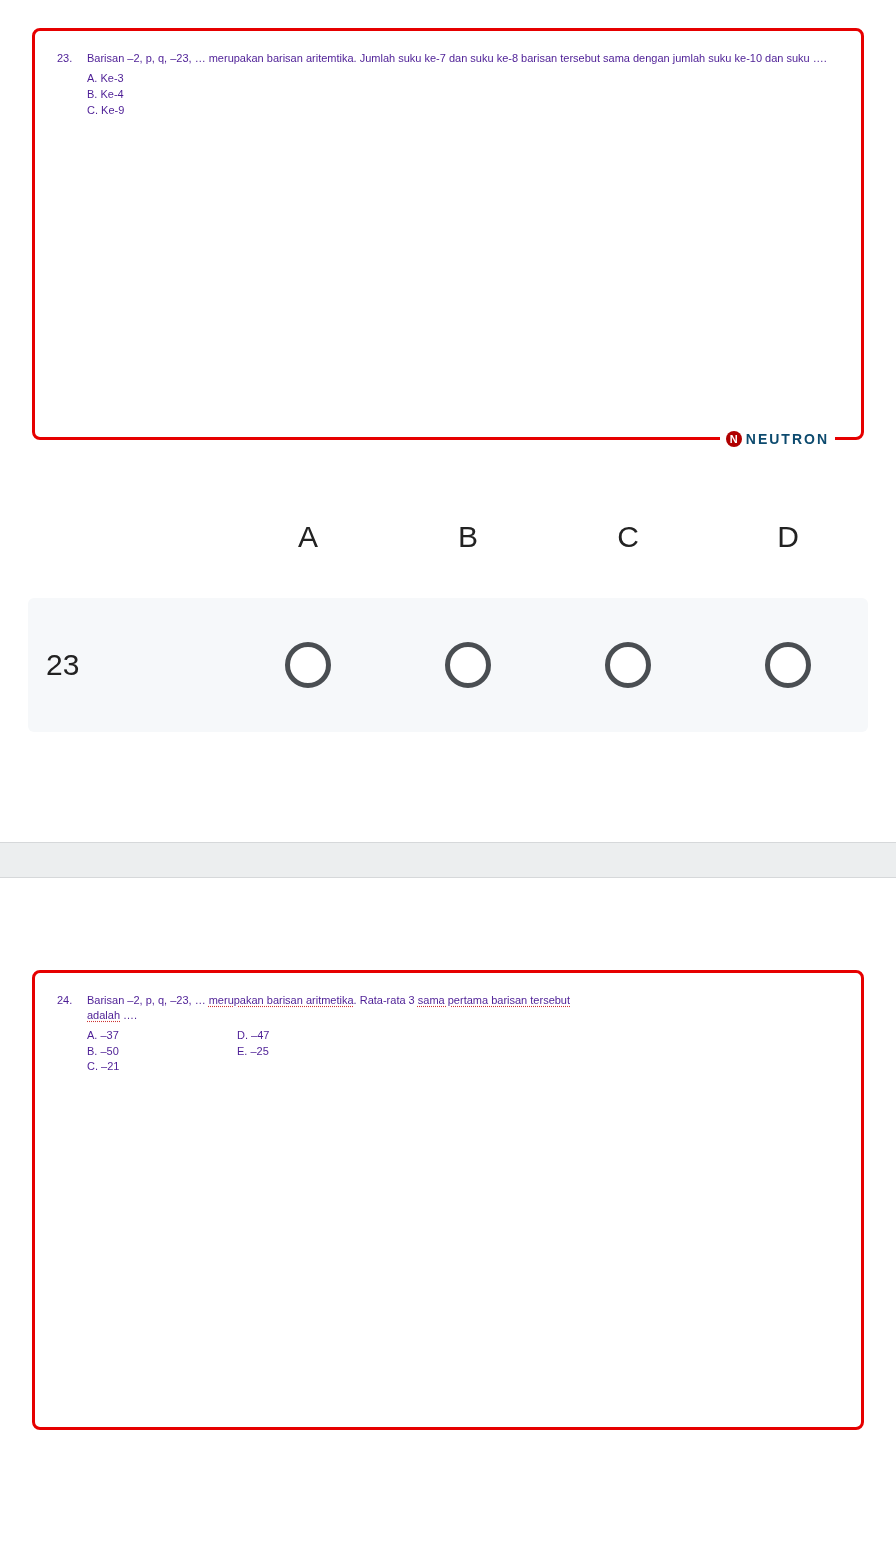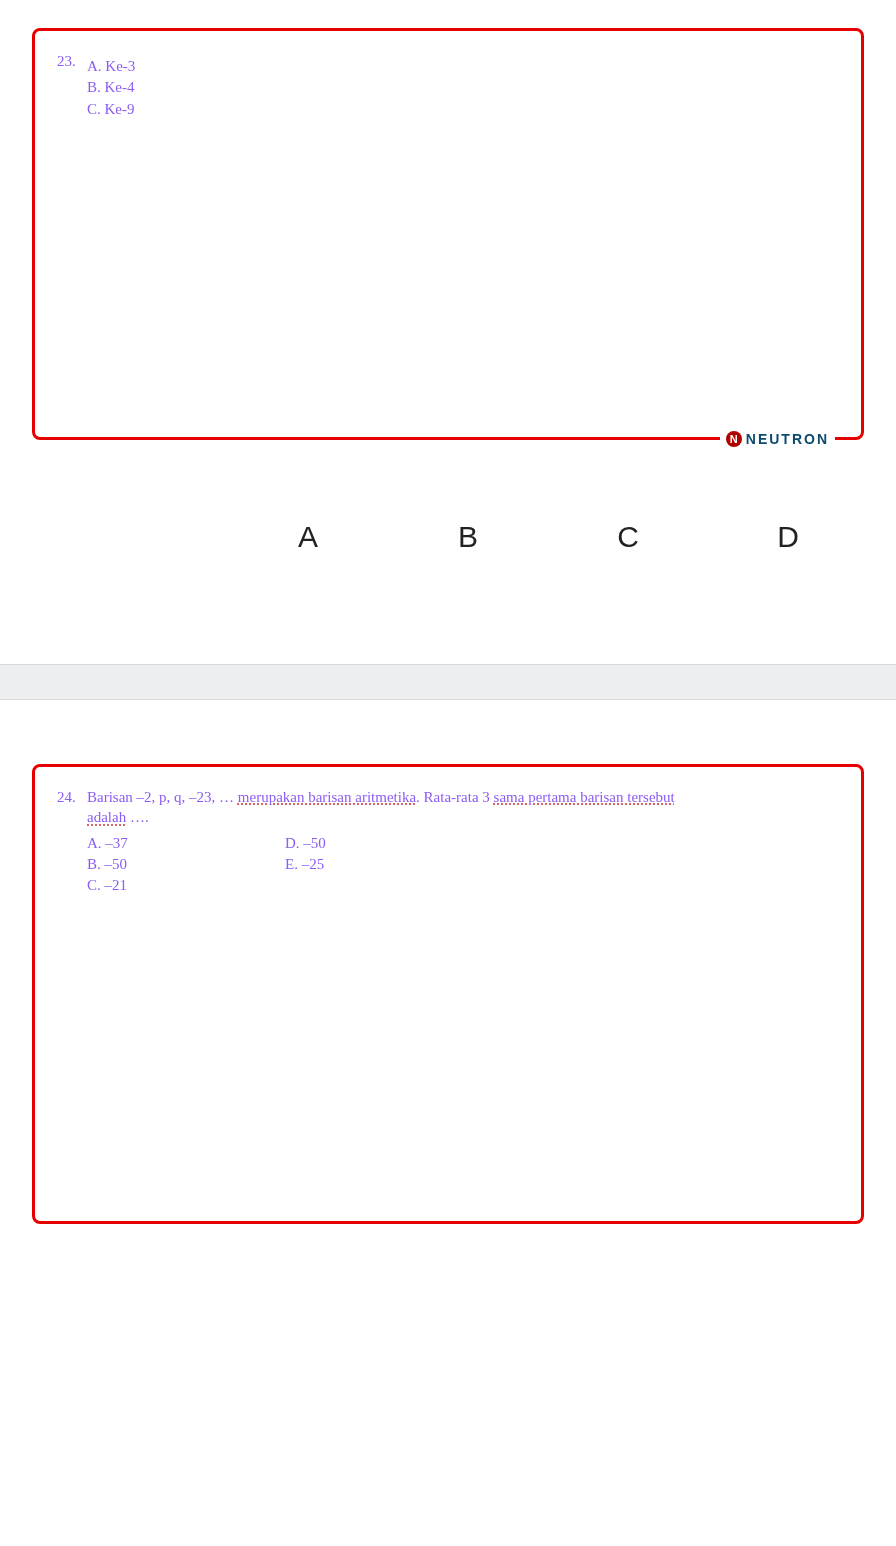--- a/index.html
+++ b/index.html
@@ -11,32 +11,31 @@
   .question-card {
     margin: 28px 32px 0 32px;
     border: 3px solid #e60000;
     border-radius: 8px;
     background: #fff;
     position: relative;
     padding: 20px 22px 22px 22px;
     min-height: 412px;
   }
   .q-body {
-    font-family: Liberation Serif, serif;
-    font-size: 15px;
-    color: #8b5cf6;
+    font-family: Liberation Sans, sans-serif;
+    font-size: 11px;
+    color: #4c1d95;
     line-height: 1.35;
   }
   .q-row { display: flex; }
   .q-num { width: 30px; flex-shrink: 0; }
   .q-text { flex: 1; text-align: justify; }
   .opts {
     margin-top: 4px;
     display: flex;
-    gap: 48px;
   }
   .opt-col-a { width: 180px; }
   .opt-col-b { width: 200px; }
   .opt-line { margin-top: 1px; }
   .brand {
     position: absolute;
     right: 26px;
     bottom: -10px;
     background: #fff;
     padding: 0 6px;
@@ -107,33 +106,34 @@
   }
 
   .divider {
     margin-top: 110px;
     height: 36px;
     background: #eceeef;
     border-top: 1px solid #d6d8da;
     border-bottom: 1px solid #d6d8da;
   }
 
-  .second-card-wrap { margin-top: 64px; }
+  .second-card-wrap { margin-top: 92px; }
   .question-card.q24 { min-height: 460px; }
 
   .dotted { text-decoration: underline dotted #cc3333; text-underline-offset: 2px; }
 </style>
 </head>
 <body>
 
 <div class="question-card">
   <div class="q-body">
     <div class="q-row">
       <div class="q-num">23.</div>
       <div class="q-text">
+        <span>Barisan –2, p, q, –23, … merupakan barisan aritemtika. Jumlah suku ke-7 dan suku ke-8 barisan tersebut sama dengan jumlah suku ke-10 dan suku ….</span>
         <div class="opts">
           <div class="opt-col-a">
             <div class="opt-line">A.  Ke-3</div>
             <div class="opt-line">B.  Ke-4</div>
             <div class="opt-line">C.  Ke-9</div>
           </div>
         </div>
       </div>
     </div>
   </div>
@@ -144,41 +144,56 @@
 </div>
 
 <div class="answer-block">
   <div class="answer-header">
     <div class="label-cell"></div>
     <div class="opt-cell">A</div>
     <div class="opt-cell">B</div>
     <div class="opt-cell">C</div>
     <div class="opt-cell">D</div>
   </div>
+  <div class="answer-row">
+    <div class="label-cell">23</div>
+    <div class="opt-cell">
+        <div class="radio"></div>
+      </div>
+    <div class="opt-cell">
+        <div class="radio"></div>
+      </div>
+    <div class="opt-cell">
+        <div class="radio"></div>
+      </div>
+    <div class="opt-cell">
+        <div class="radio"></div>
+      </div>
+  </div>
 </div>
 
 <div class="divider"></div>
 
 <div class="second-card-wrap">
   <div class="question-card q24">
     <div class="q-body">
       <div class="q-row">
         <div class="q-num">24.</div>
         <div class="q-text">
           <span>Barisan –2, p, q, –23, … </span><span class="dotted">merupakan barisan aritmetika</span><span>. Rata-rata 3 </span><span class="dotted">sama pertama barisan tersebut</span><span> </span>
           <br>
           <span class="dotted">adalah</span><span> ….</span>
           <div class="opts">
             <div class="opt-col-a" style="width:150px;">
               <div class="opt-line">A.  –37</div>
               <div class="opt-line">B.  –50</div>
               <div class="opt-line">C.  –21</div>
             </div>
             <div class="opt-col-b">
-              <div class="opt-line">D. –50</div>
+              <div class="opt-line">D. –47</div>
               <div class="opt-line">E. –25</div>
             </div>
           </div>
         </div>
       </div>
     </div>
   </div>
 </div>
 
 </body></html>

